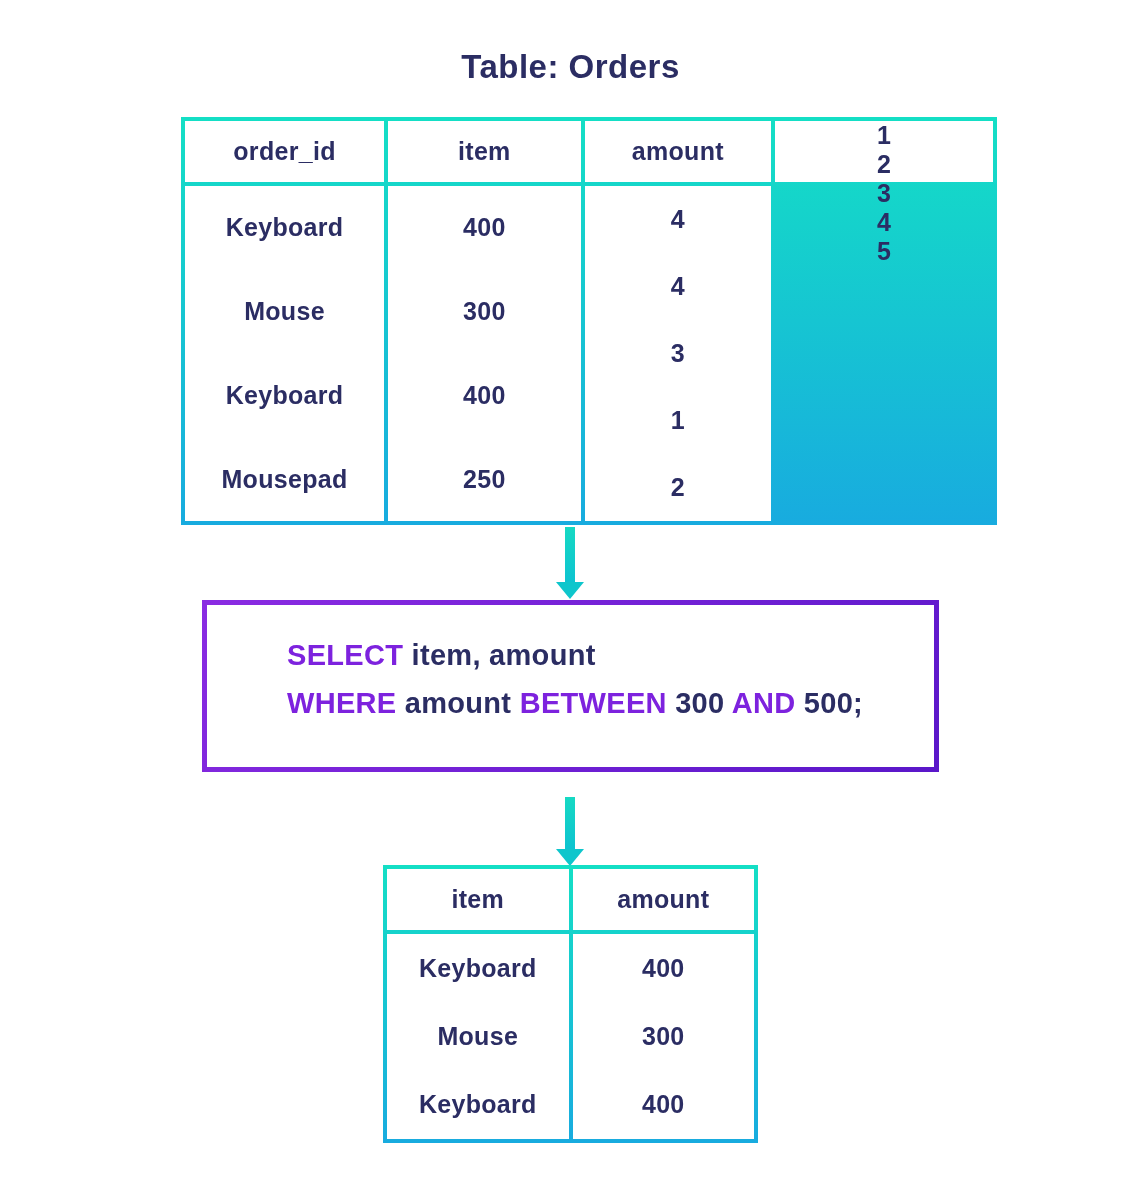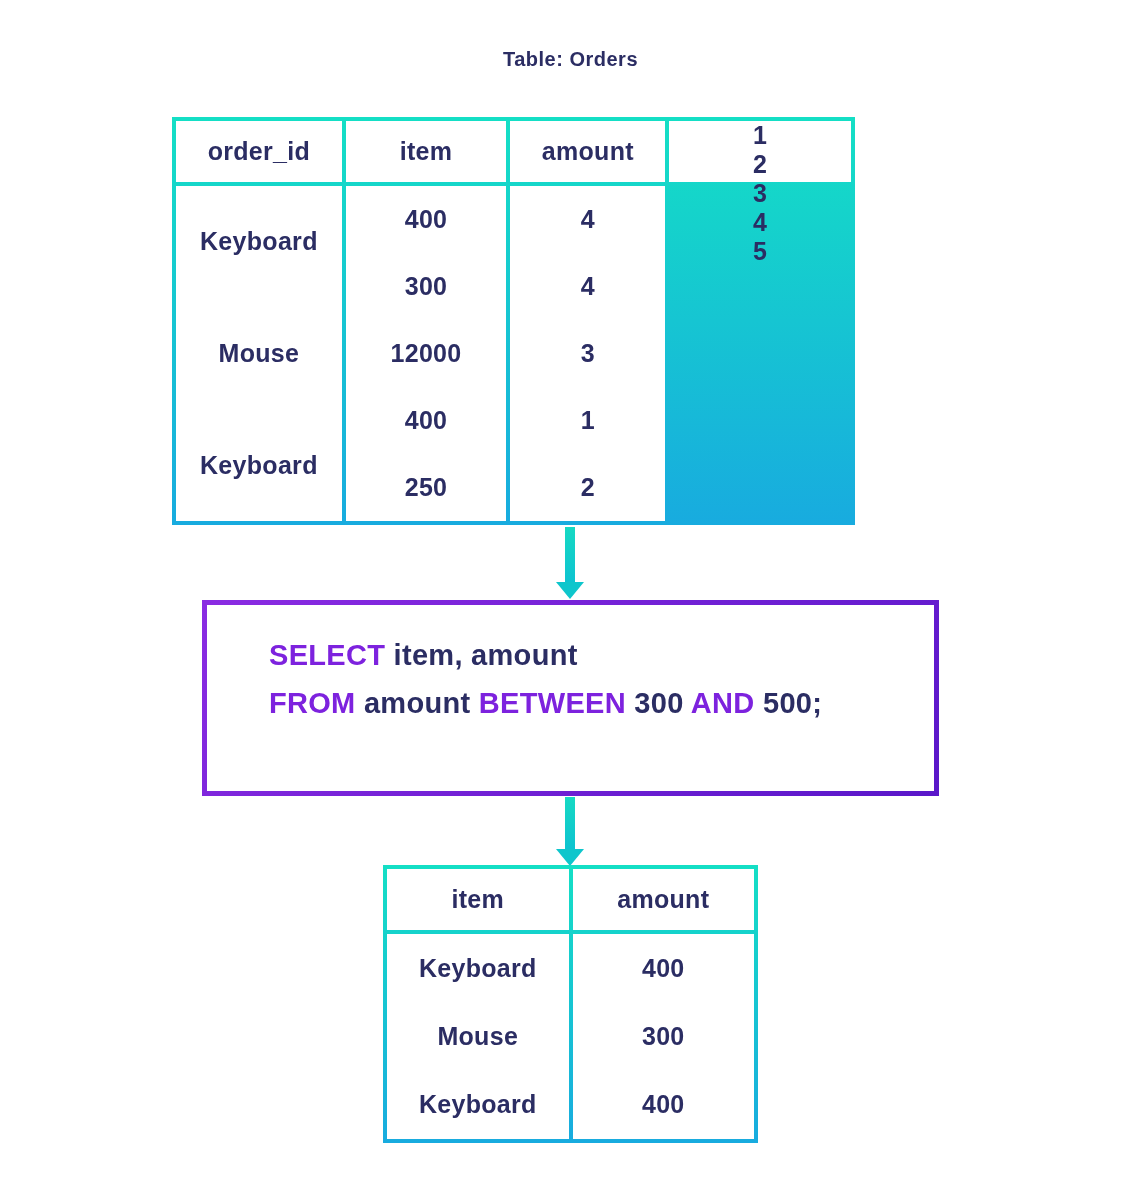--- a/index.html
+++ b/index.html
@@ -25,21 +25,21 @@
     height:1200px;
     background:var(--background);
     overflow:hidden;
   }
   .title{
     position:absolute;
     top:48px;
     left:0;
     width:100%;
     text-align:center;
-    font-size:20px;
+    font-size:33px;
     letter-spacing:.5px;
     color:var(--text-navy);
   }
   
   .gtable{
     position:absolute;
     display:grid;
     grid-template-rows:61px 1fr;
     gap:4px;
     padding:4px;
@@ -60,22 +60,22 @@
   }
   .gtable .cell{
     flex:1;
     display:flex;
     align-items:center;
     justify-content:center;
     font-size:25px;
     letter-spacing:.3px;
   }
   .orders{
-    left:172px; top:117px;
-    width:683px; height:408px;
+    left:181px; top:117px;
+    width:816px; height:408px;
     grid-template-columns:189fr 183fr 177fr 207fr;
   }
   .result{
     left:383px; top:865px;
     width:375px; height:278px;
     grid-template-columns:1fr 1fr;
   }
   
   .arrow{
     position:absolute;
@@ -94,24 +94,24 @@
     border-left:14px solid transparent;
     border-right:14px solid transparent;
     border-top:17px solid var(--arrow-teal);
   }
   .arrow1{left:556px; top:527px; height:72px;}
   .arrow2{left:556px; top:797px; height:69px;}
   
   .sql-box{
     position:absolute;
     left:202px; top:600px;
-    width:737px; height:196px;
+    width:737px; height:172px;
     border:5px solid;
     border-image:linear-gradient(135deg,var(--query-border-start),var(--query-border-end)) 1;
-    padding:26px 10px 0 62px;
+    padding:26px 10px 0 80px;
   }
   .sql-line{
     font-size:29px;
     line-height:48px;
     letter-spacing:.3px;
     white-space:pre;
   }
   .sql-line .kw{color:var(--keyword-purple);}
   .sql-line .pl{color:var(--text-navy);}
 </style>
@@ -130,45 +130,45 @@
         <div class="cell">1</div>
         <div class="cell">2</div>
         <div class="cell">3</div>
         <div class="cell">4</div>
         <div class="cell">5</div>
       </div>
       <div class="bcol">
         <div class="cell">Keyboard</div>
         <div class="cell">Mouse</div>
         <div class="cell">Keyboard</div>
+        <div class="cell">Mousepad</div>
       </div>
       <div class="bcol">
         <div class="cell">400</div>
         <div class="cell">300</div>
-        <div class="cell">12000</div>
         <div class="cell">400</div>
         <div class="cell">250</div>
       </div>
       <div class="bcol">
         <div class="cell">4</div>
         <div class="cell">4</div>
         <div class="cell">3</div>
         <div class="cell">1</div>
         <div class="cell">2</div>
       </div>
     </div>
 
   <div class="arrow arrow1">
     <div class="stem"></div>
     <div class="head"></div>
   </div>
 
   <div class="sql-box">
       <div class="sql-line"><span class="kw">SELECT </span><span class="pl">item, amount</span></div>
-      <div class="sql-line"><span class="kw">FROM </span><span class="pl">amount </span><span class="kw">BETWEEN </span><span class="pl">300 </span><span class="kw">AND </span><span class="pl">500;</span></div>
+      <div class="sql-line"><span class="kw">WHERE </span><span class="pl">amount </span><span class="kw">BETWEEN </span><span class="pl">300 </span><span class="kw">AND </span><span class="pl">500;</span></div>
     </div>
 
   <div class="arrow arrow2">
     <div class="stem"></div>
     <div class="head"></div>
   </div>
 
   <div class="gtable result">
       <div class="hcell">item</div>
       <div class="hcell">amount</div>

